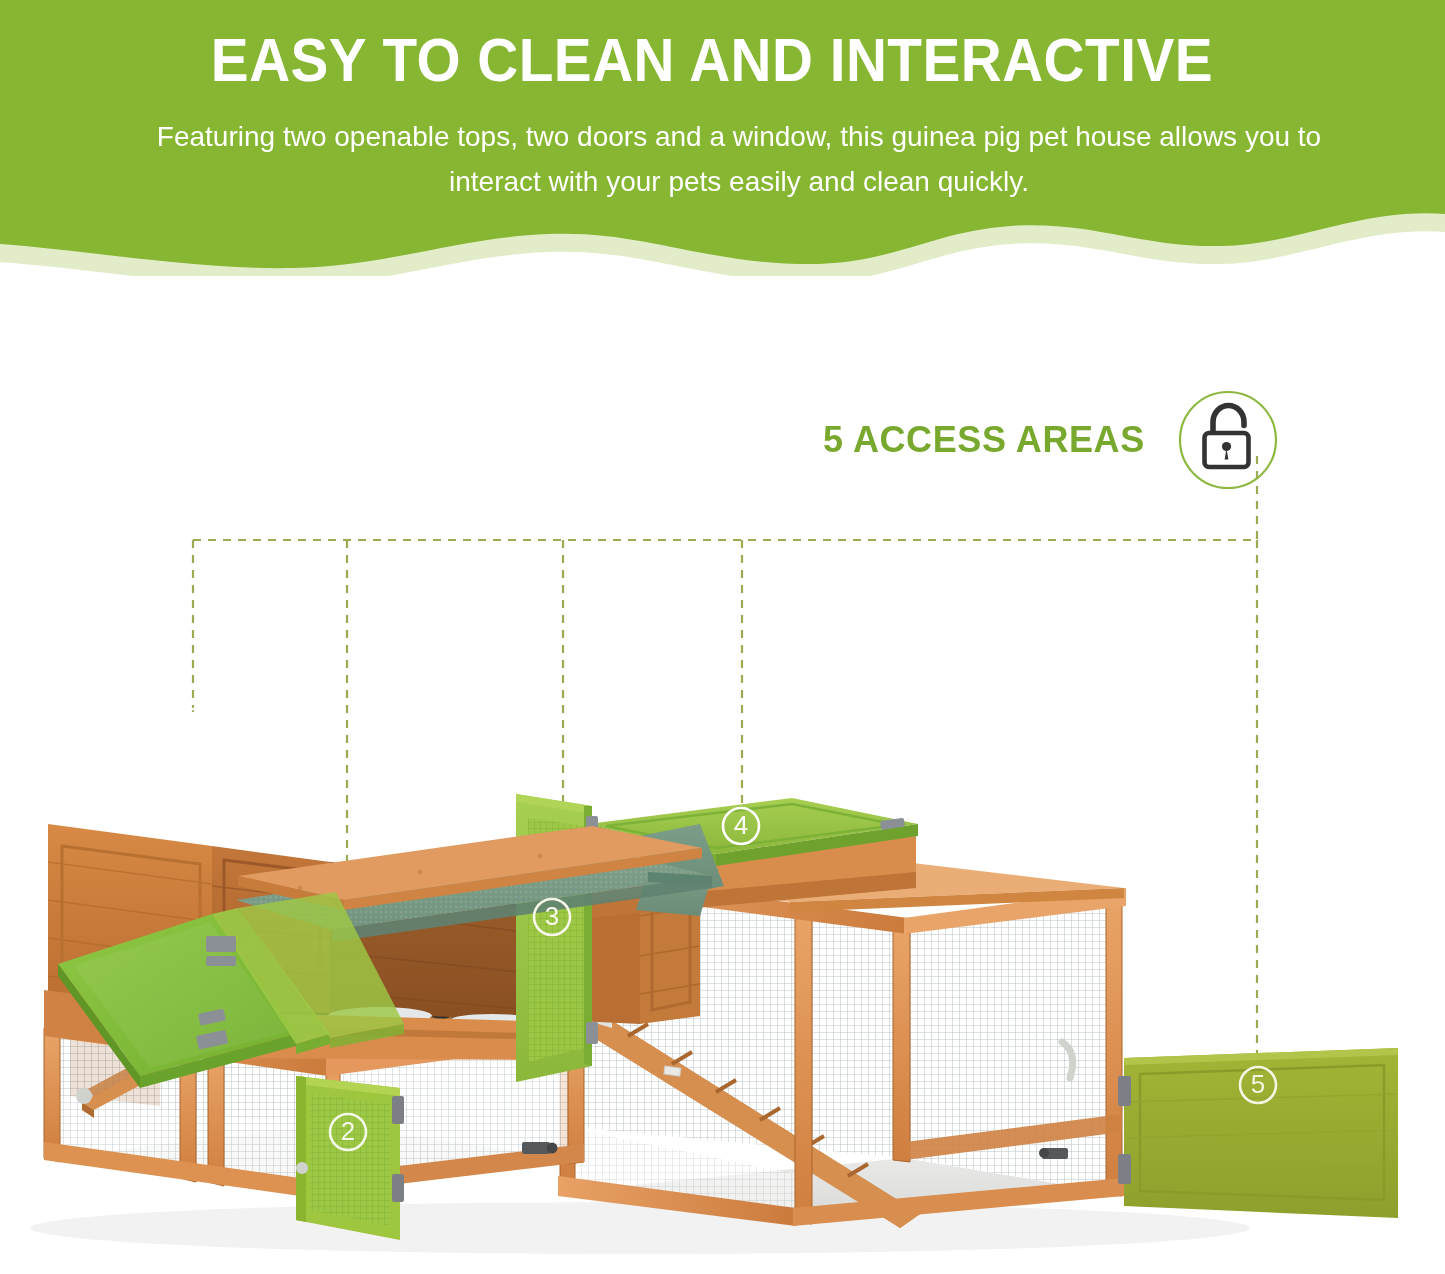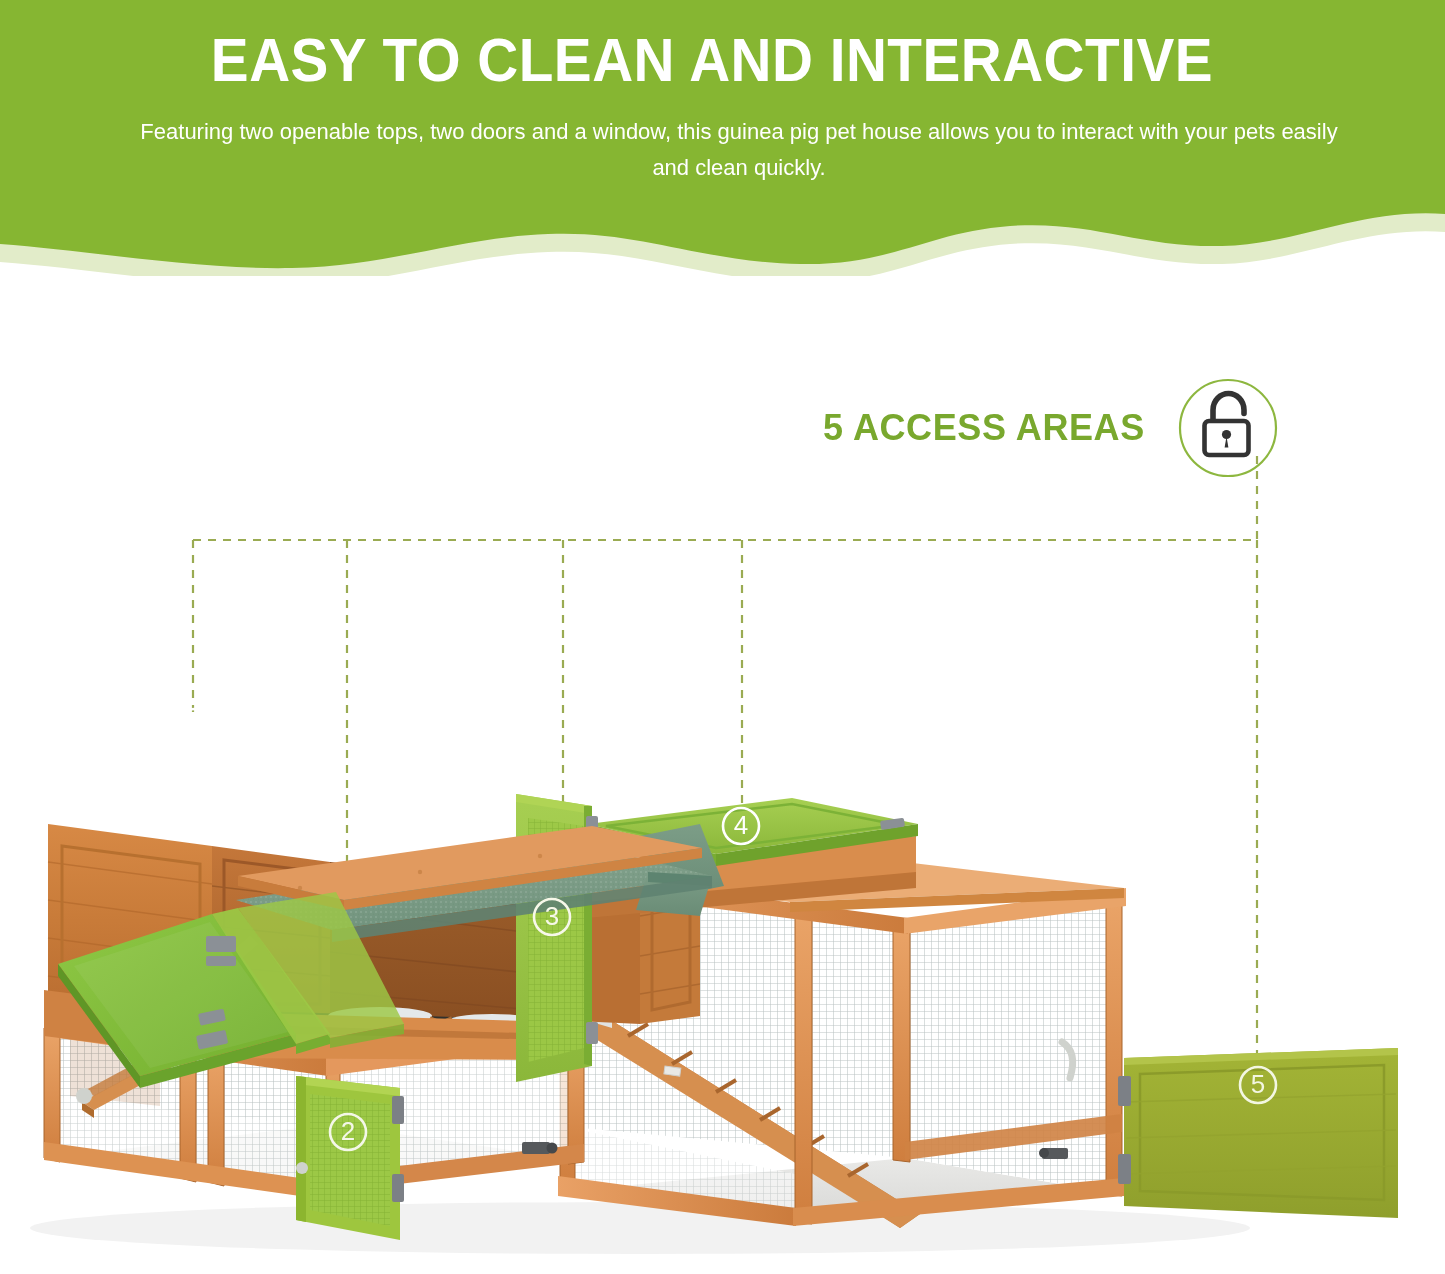--- a/index.html
+++ b/index.html
@@ -29,27 +29,27 @@
     letter-spacing:0.5px;
     transform:scaleX(0.93);
     transform-origin:left top;
     white-space:nowrap;
   }
   #subhead{
     margin:0;
     padding:22px 0 0 124px;
     width:1230px;
     color:#ffffff;
-    font-size:22px;
+    font-size:28px;
     line-height:1.62;
     font-weight:normal;
   }
   
   #access-block{
-    position:absolute;left:823px;top:376px;
+    position:absolute;left:823px;top:388px;
     display:flex;align-items:center;gap:31px;
   }
   #access-label{
     color:#79a82e;
     font-size:36px;
     font-weight:bold;
     letter-spacing:0.6px;
     white-space:nowrap;
   }
   #lock-badge{width:104px;height:104px;display:block;}

